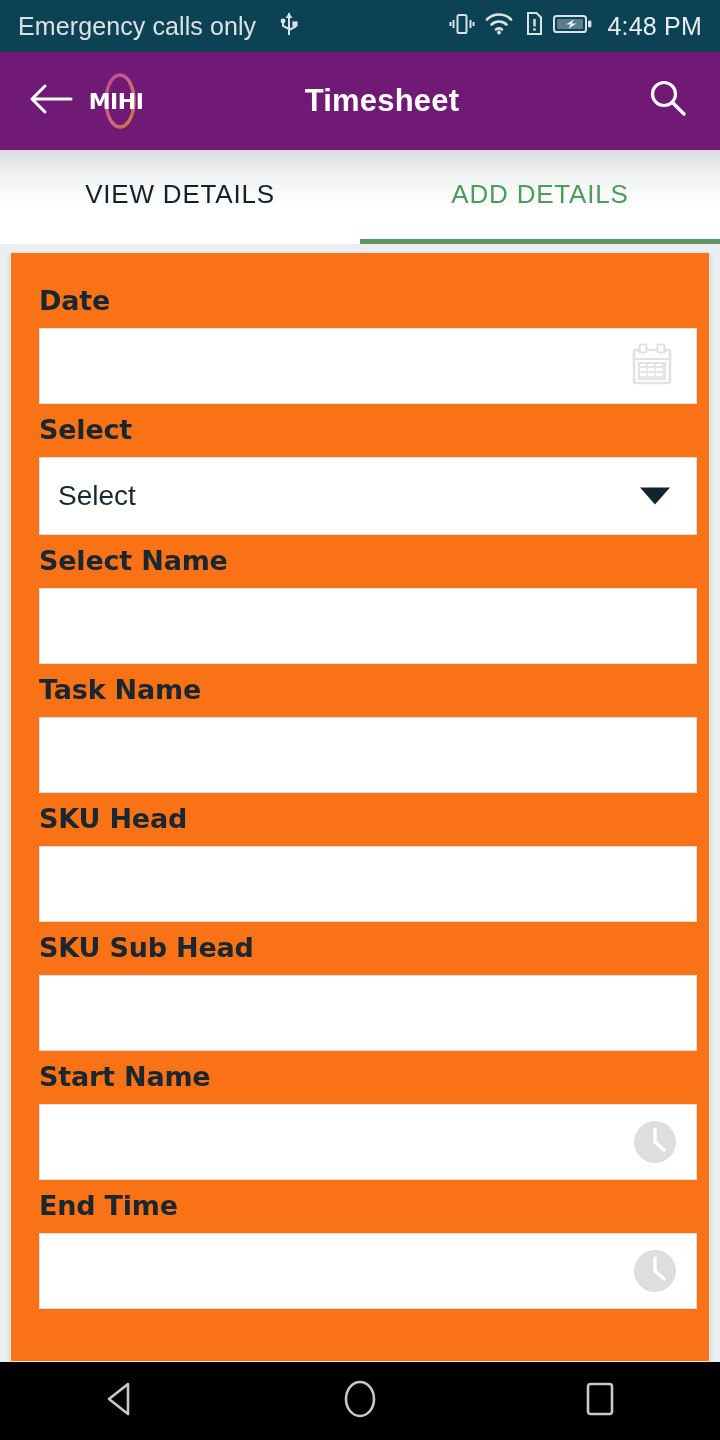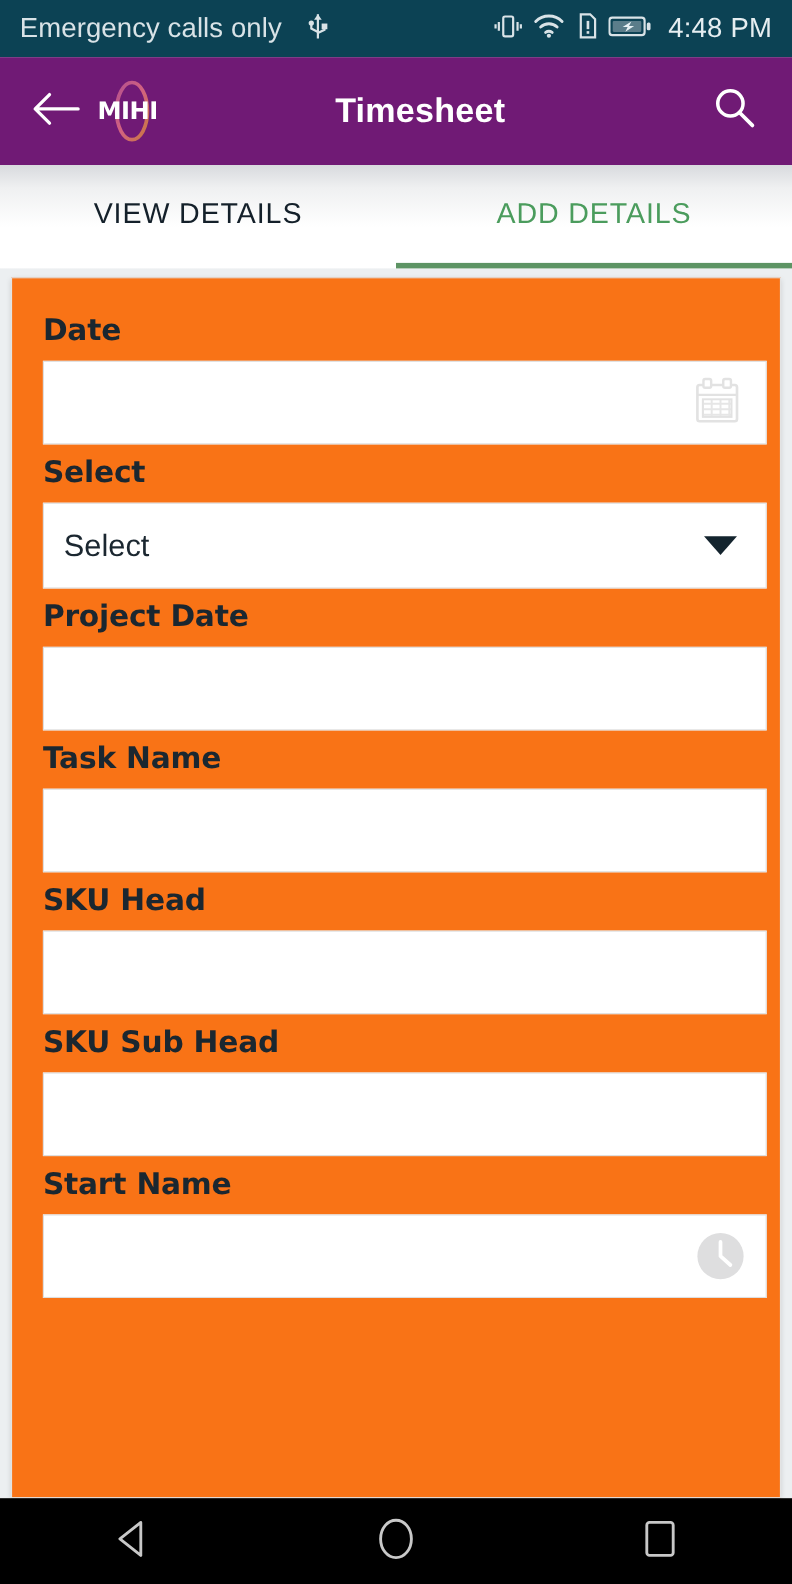--- a/index.html
+++ b/index.html
@@ -226,21 +226,21 @@
 
     <div class="field">
       <div class="flabel">Select</div>
       <div class="fbox tall">
         <span class="fvalue">Select</span>
         <span class="select-arrow"></span>
       </div>
     </div>
 
     <div class="field">
-      <div class="flabel">Project Date</div>
+      <div class="flabel">Select Name</div>
       <div class="fbox">
         <span class="fvalue"></span>
       </div>
     </div>
 
     <div class="field">
       <div class="flabel">Task Name</div>
       <div class="fbox">
         <span class="fvalue"></span>
       </div>
@@ -266,20 +266,32 @@
         <span class="fvalue"></span>
         <span class="ico-right">
           <svg width="46" height="46" viewBox="0 0 46 46">
             <circle cx="23" cy="23" r="21" fill="#dededf"></circle>
             <path d="M23 10 L23 23 L32 31" stroke="#ffffff" stroke-width="3.4" fill="none" stroke-linecap="round" stroke-linejoin="round"></path>
           </svg>
         </span>
       </div>
     </div>
 
+    <div class="field">
+      <div class="flabel">End Time</div>
+      <div class="fbox">
+        <span class="fvalue"></span>
+        <span class="ico-right">
+          <svg width="46" height="46" viewBox="0 0 46 46">
+            <circle cx="23" cy="23" r="21" fill="#dededf"></circle>
+            <path d="M23 10 L23 23 L32 31" stroke="#ffffff" stroke-width="3.4" fill="none" stroke-linecap="round" stroke-linejoin="round"></path>
+          </svg>
+        </span>
+      </div>
+    </div>
 
   </div>
 
   <div class="navbar">
     <div class="nav-btn">
       <span>
         <svg width="34" height="38" viewBox="0 0 34 38">
           <path d="M25 4 L6 19 L25 34 Z" stroke="#c8c8c8" stroke-width="2.6" fill="none" stroke-linejoin="round"></path>
         </svg>
       </span>

